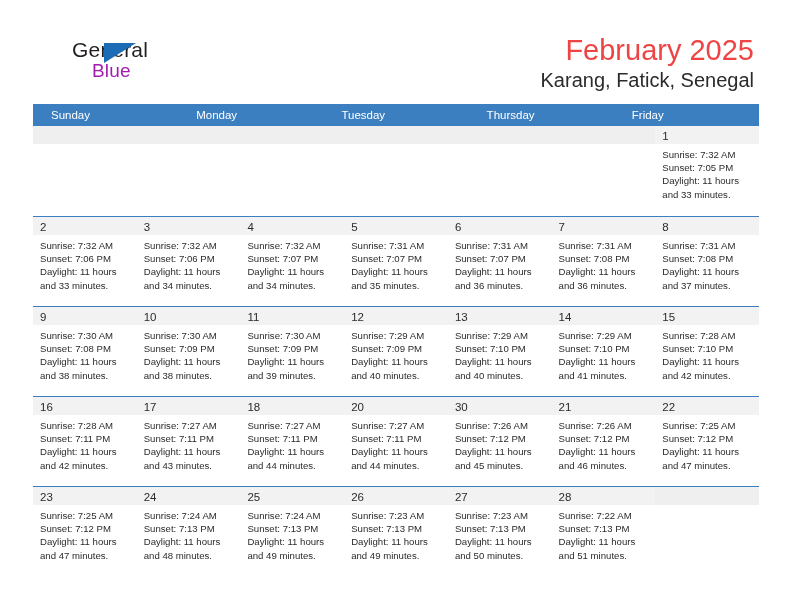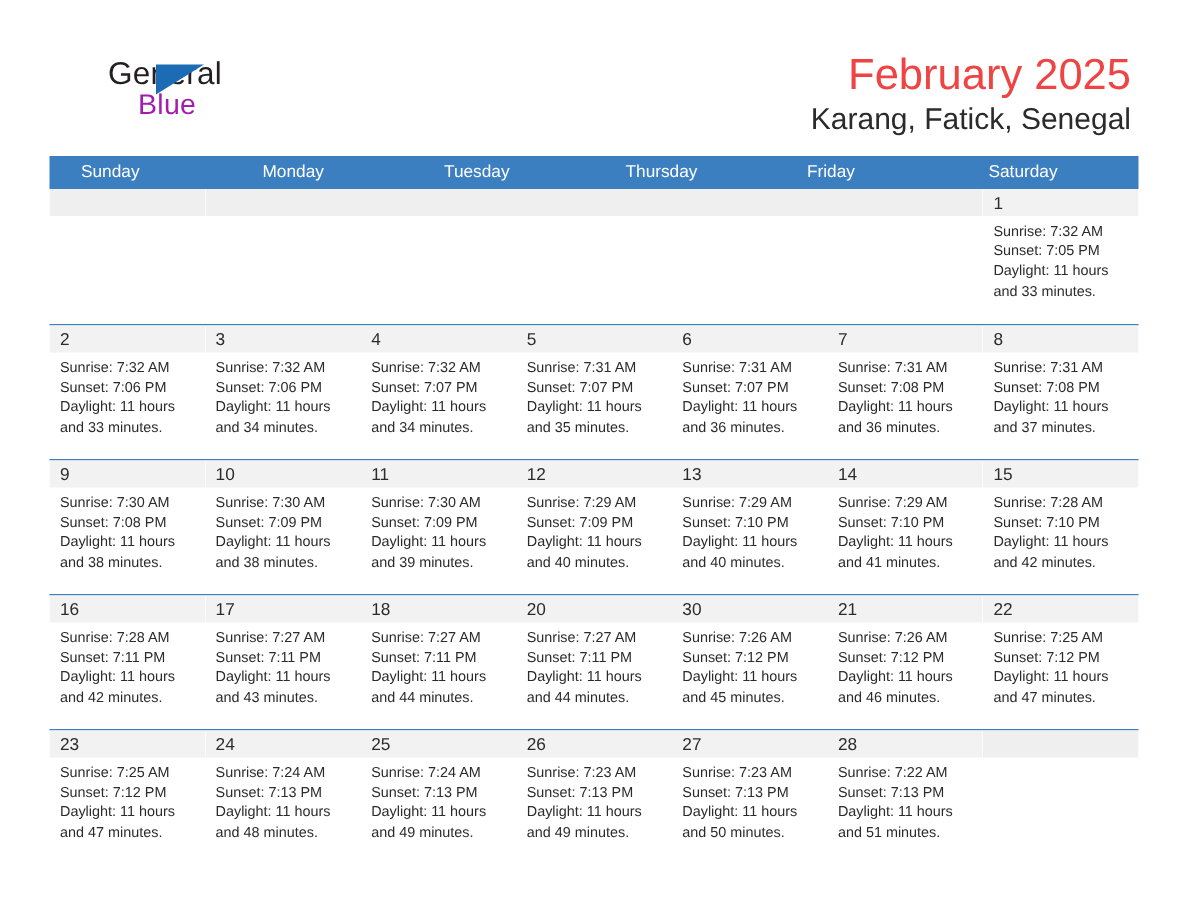--- a/index.html
+++ b/index.html
@@ -96,24 +96,23 @@
     display: flex;
     width: 726px;
     height: 22px;
     background: #3C7FC0;
   }
   .weekday-cell {
     flex: 1 1 0;
     color: #FFFFFF;
     font-size: 11.5px;
     line-height: 22px;
-    padding-left: 5px;
+    padding-left: 18px;
     white-space: nowrap;
     overflow: hidden;
-    margin-left: 16px;
   }
 
   .week-row {
     display: flex;
     width: 726px;
     height: 90px;
     border-top: 1px solid #3C7FC0;
   }
   .week-row.first { border-top: none; }
 
@@ -167,21 +166,20 @@
 
   </div>
 
   <div class="calendar">
     <div class="weekday-row" id="weekday-row">
         <div class="weekday-cell">Sunday</div>
         <div class="weekday-cell">Monday</div>
         <div class="weekday-cell">Tuesday</div>
         <div class="weekday-cell">Thursday</div>
         <div class="weekday-cell">Friday</div>
-        <div class="weekday-cell">Saturday</div>
       </div>
     <div id="weeks-container">
         <div class="week-row first">
           <div class="day-cell empty">
             <div class="daynum-band"><span class="daynum"></span></div>
             <div class="day-body"></div>
           </div>
           <div class="day-cell empty">
             <div class="daynum-band"><span class="daynum"></span></div>
             <div class="day-body"></div>

